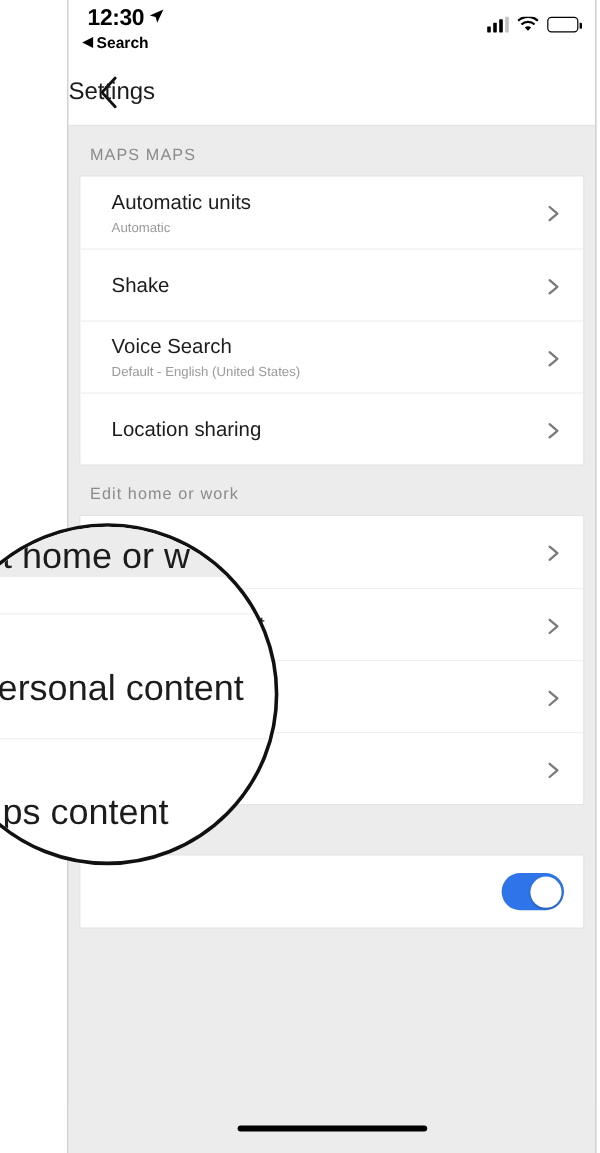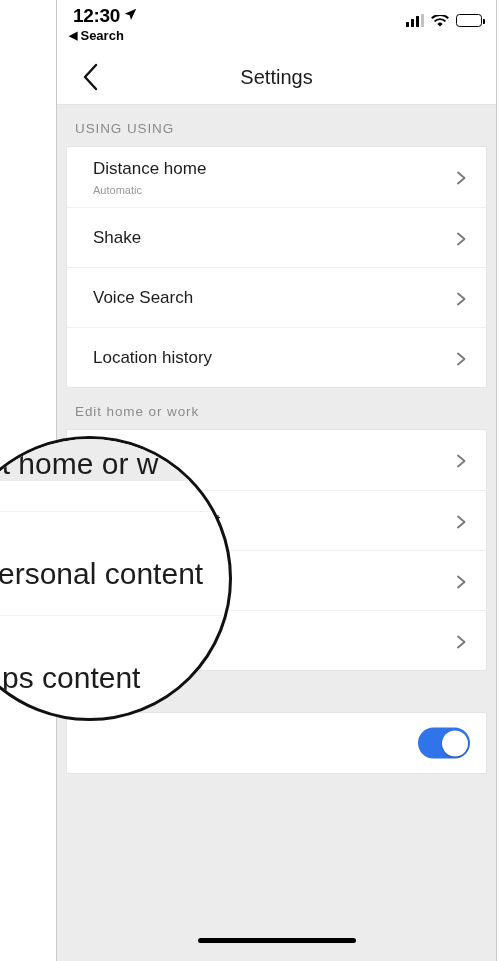--- a/index.html
+++ b/index.html
@@ -69,21 +69,21 @@
   }
   #nav-back {
     position: absolute; left: 16px; top: 50%; transform: translateY(-50%);
     width: 34px; height: 34px;
     display: flex; align-items: center; justify-content: center;
     cursor: pointer;
   }
   #nav-title {
     position: absolute; left: 0; right: 0; top: 50%;
     transform: translateY(-50%);
-    text-align: center; font-size: 20px; color: #1b1b1b;
+    text-align: left; font-size: 20px; color: #1b1b1b;
   }
 
   
   #content {
     position: relative;
     background: #ececec;
     height: 856px;
     padding-bottom: 0;
   }
   .section-header {
@@ -218,26 +218,26 @@
     <div id="nav-back">
       <svg width="17" height="28" viewBox="0 0 17 28">
         <path d="M14 2 3 14l11 12" fill="none" stroke="#111" stroke-width="2.4" stroke-linecap="round" stroke-linejoin="round"></path>
       </svg>
     </div>
     <div id="nav-title">Settings</div>
   </div>
 
   <div id="content">
 
-    <div class="section-header">USING USING</div>
+    <div class="section-header">MAPS MAPS</div>
     <div class="card">
 
       <div class="row">
         <div class="row-text">
-          <span class="row-title">Distance home</span>
+          <span class="row-title">Automatic units</span>
           <span class="row-sub">Automatic</span>
         </div>
         <span class="chev">
           <svg width="12" height="14" viewBox="0 0 12 14">
               <path d="M2 1.5 8.5 7 2 12.5" fill="none" stroke="#7a7a7a" stroke-width="1.9" stroke-linecap="round" stroke-linejoin="round"></path>
             </svg>
         </span>
       </div>
 
       <div class="row">
@@ -247,31 +247,32 @@
         <span class="chev">
           <svg width="12" height="14" viewBox="0 0 12 14">
               <path d="M2 1.5 8.5 7 2 12.5" fill="none" stroke="#7a7a7a" stroke-width="1.9" stroke-linecap="round" stroke-linejoin="round"></path>
             </svg>
         </span>
       </div>
 
       <div class="row">
         <div class="row-text">
           <span class="row-title">Voice Search</span>
+          <span class="row-sub">Default - English (United States)</span>
         </div>
         <span class="chev">
           <svg width="12" height="14" viewBox="0 0 12 14">
               <path d="M2 1.5 8.5 7 2 12.5" fill="none" stroke="#7a7a7a" stroke-width="1.9" stroke-linecap="round" stroke-linejoin="round"></path>
             </svg>
         </span>
       </div>
 
       <div class="row">
         <div class="row-text">
-          <span class="row-title">Location history</span>
+          <span class="row-title">Location sharing</span>
         </div>
         <span class="chev">
           <svg width="12" height="14" viewBox="0 0 12 14">
               <path d="M2 1.5 8.5 7 2 12.5" fill="none" stroke="#7a7a7a" stroke-width="1.9" stroke-linecap="round" stroke-linejoin="round"></path>
             </svg>
         </span>
       </div>
     </div>
 
     <div class="section-header">Edit home or work</div>

